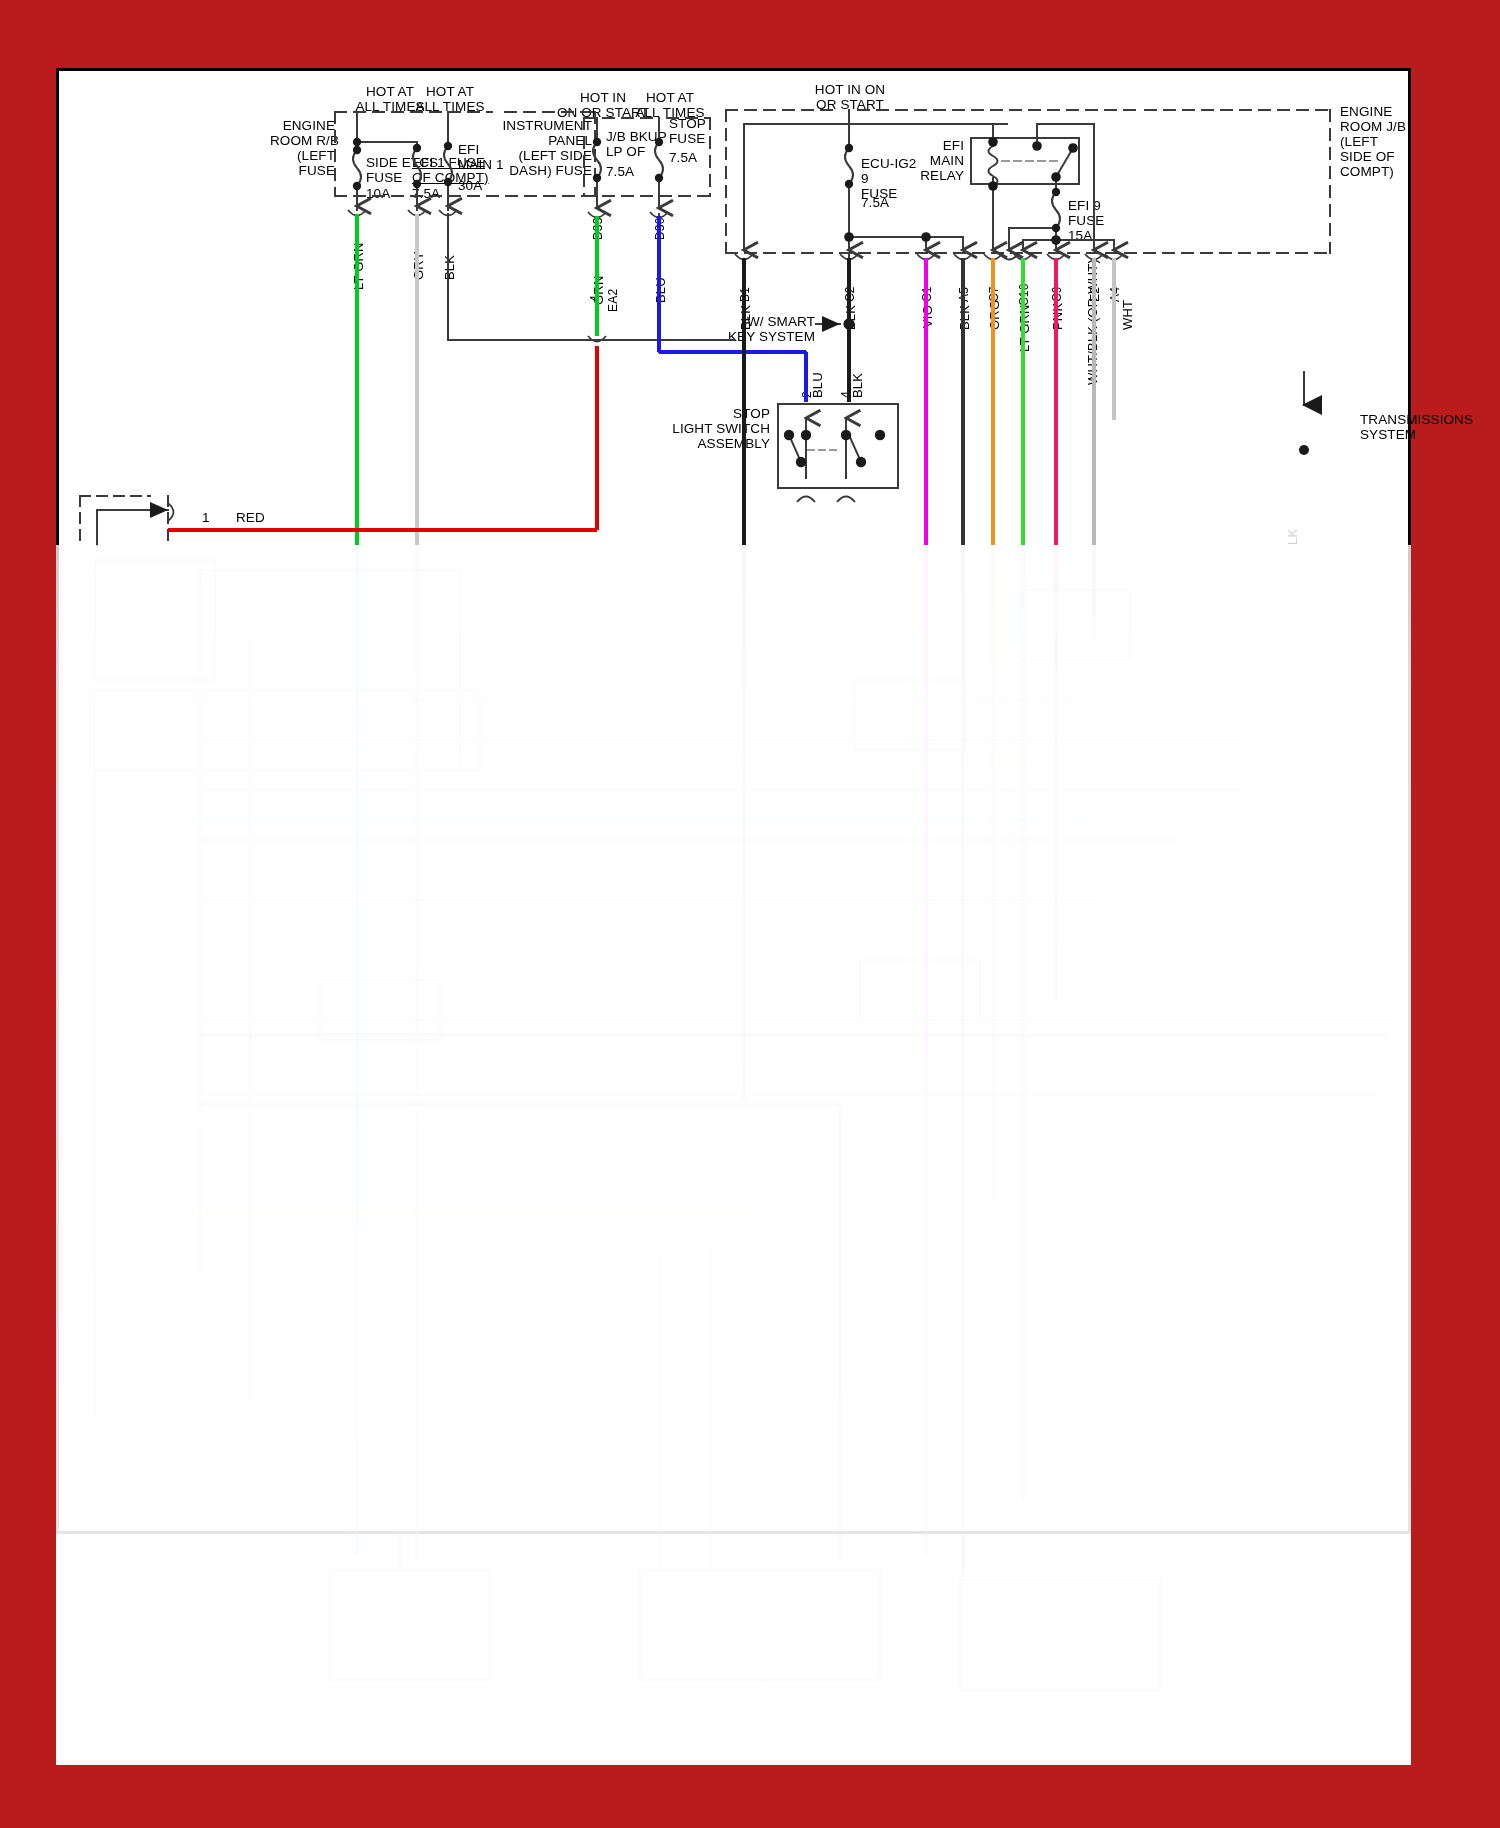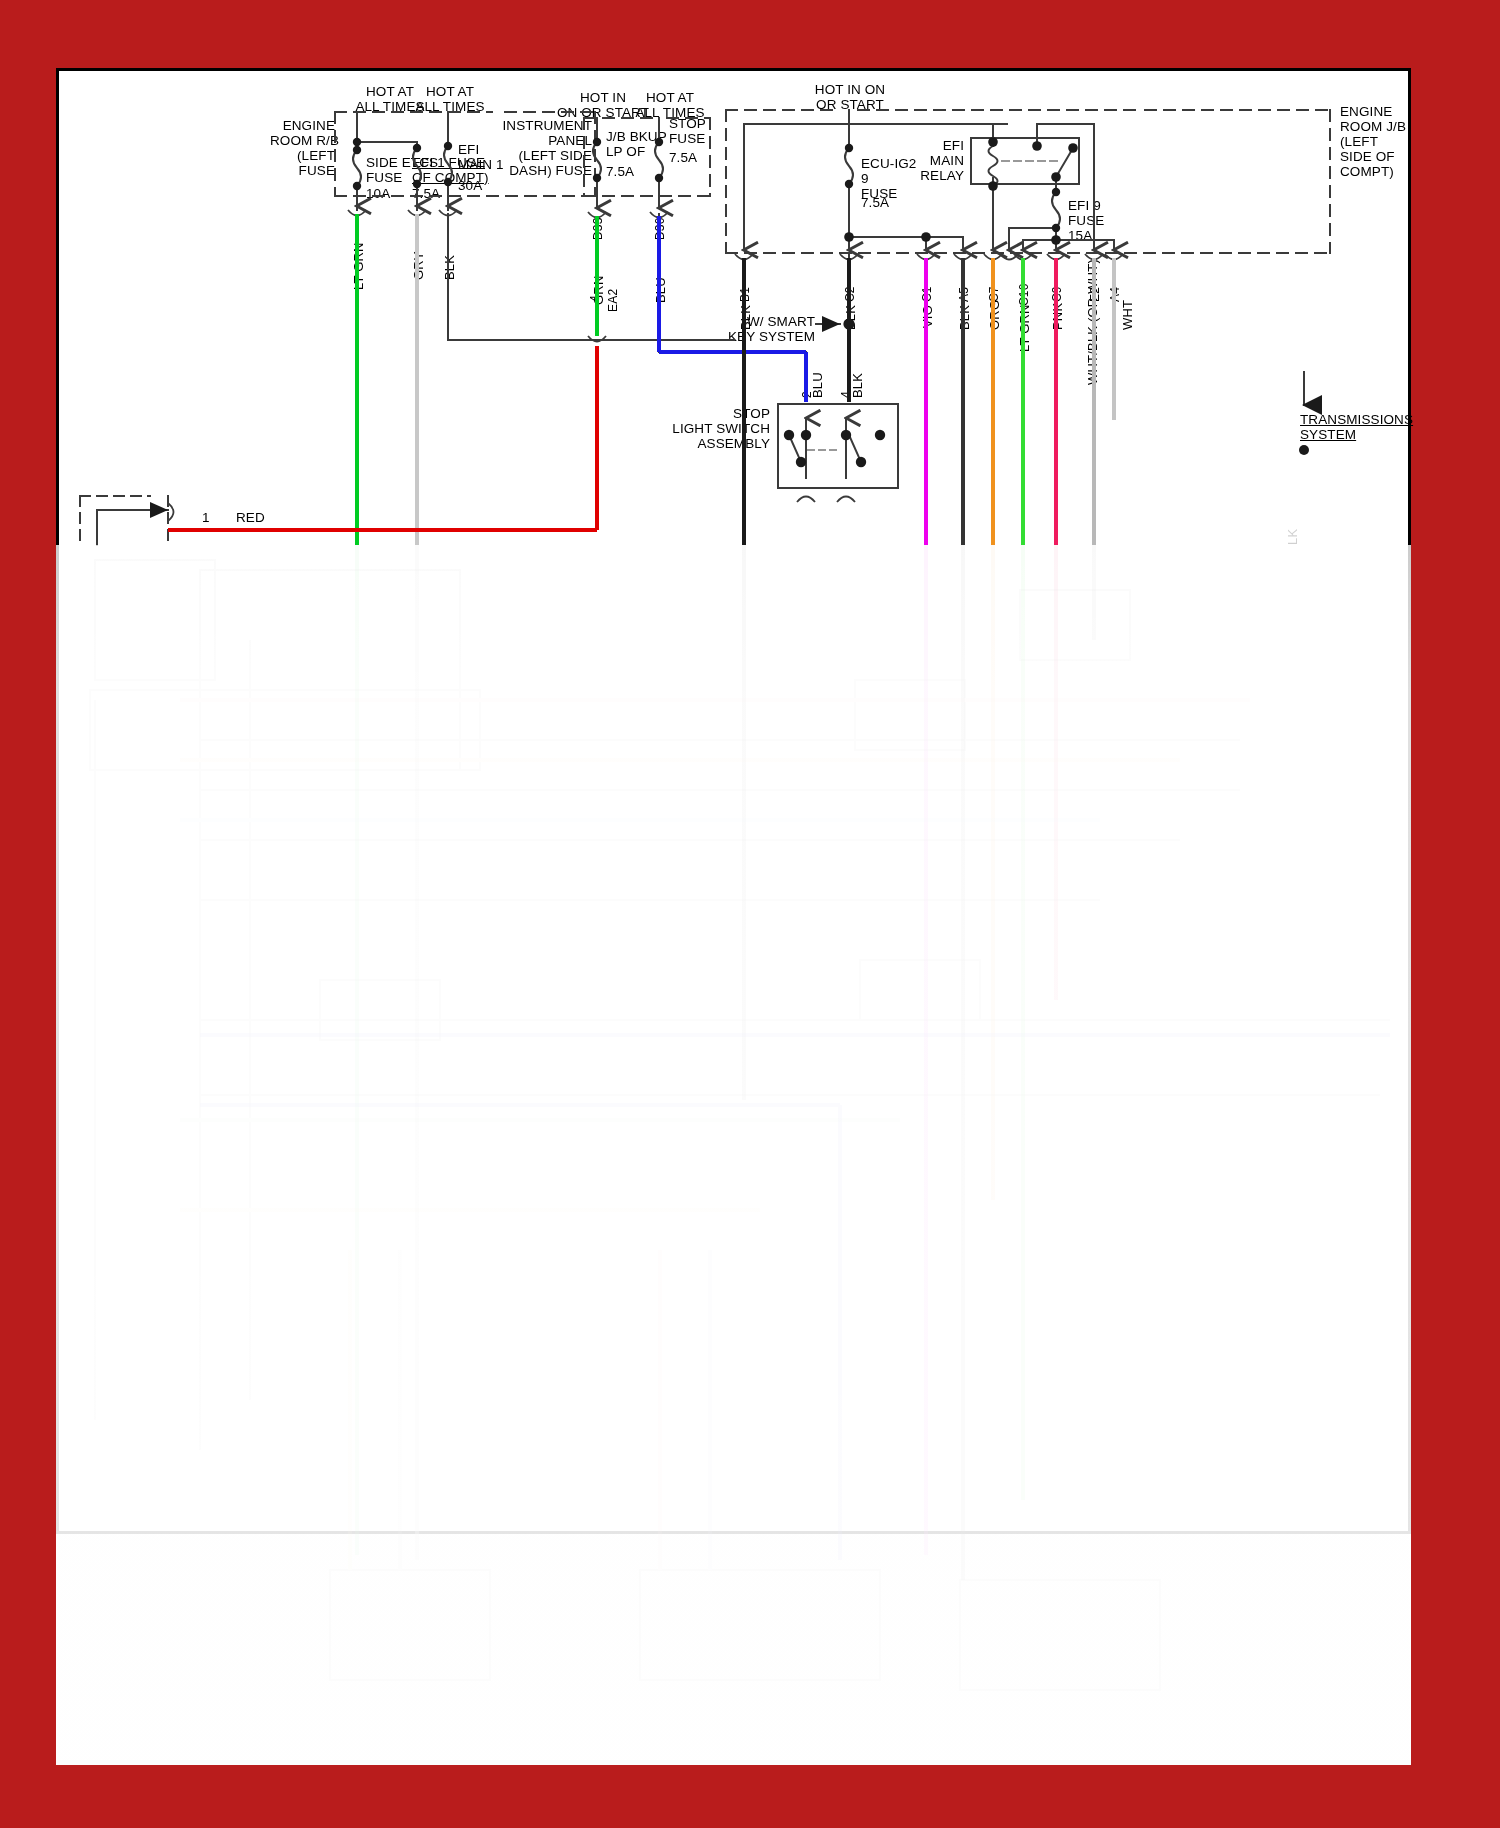--- a/index.html
+++ b/index.html
@@ -422,21 +422,21 @@
   <div class="lbl right" style="left:640px;top:406px;width:130px;">STOP
 LIGHT SWITCH
 ASSEMBLY</div>
   <div class="vlbl sm" style="left:800px;top:398px;">2</div>
   <div class="vlbl" style="left:810px;top:398px;">BLU</div>
   <div class="vlbl sm" style="left:839px;top:398px;">4</div>
   <div class="vlbl" style="left:850px;top:398px;">BLK</div>
 
   <div class="lbl right" style="left:690px;top:314px;width:125px;">W/ SMART
 KEY SYSTEM</div>
-  <div class="lbl" style="left:1300px;top:412px;text-decoration:underline;">TRANSMISSIONS
+  <div class="lbl" style="left:1360px;top:412px;">TRANSMISSIONS
 SYSTEM</div>
 
   <div class="lbl" style="left:202px;top:510px;">1</div>
   <div class="lbl" style="left:236px;top:510px;">RED</div>
 
   <div class="vlbl faded2" style="left:1285px;top:545px;">LK</div>
 
 </div>
 
 </body></html>

